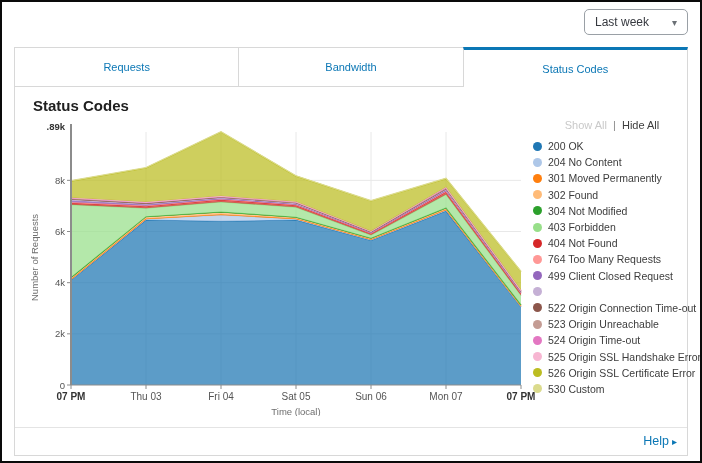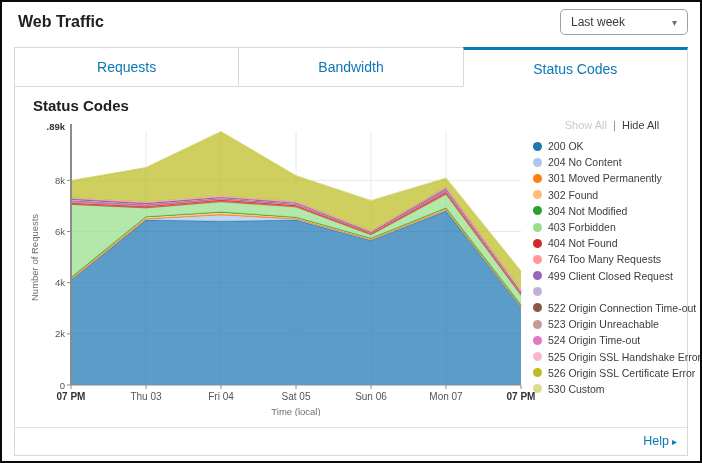--- a/index.html
+++ b/index.html
@@ -1,28 +1,28 @@
 <!DOCTYPE html>
 <html><head>
 <meta charset="utf-8">
 <style>
   html,body{margin:0;padding:0;background:#fff;font-family:"Liberation Sans",sans-serif;}
   .frame{position:relative;width:698px;height:459px;border:2px solid #0a0a0a;background:#fff;overflow:hidden;}
   
   .page-title{position:absolute;left:16px;top:11px;margin:0;font-size:16px;font-weight:700;color:#202020;}
-  .range-select{position:absolute;right:12px;top:7px;width:128px;height:26px;border:1px solid #9aa0a6;border-radius:5px;
+  .range-select{position:absolute;right:12px;top:7px;width:104px;height:26px;border:1px solid #9aa0a6;border-radius:5px;
     display:flex;align-items:center;justify-content:space-between;padding:0 10px;box-sizing:border-box;
     font-size:12px;color:#36393f;background:#fff;cursor:pointer;}
   .range-select .caret{color:#6b7075;font-size:10px;}
   
   .tabs{position:absolute;left:12px;right:12px;top:45px;height:40px;display:flex;}
   .tab{flex:1;background:#fff;border:1px solid #d8d8d8;margin-left:-1px;display:flex;align-items:center;justify-content:center;
     box-sizing:border-box;cursor:pointer;}
   .tab:first-child{margin-left:0;}
-  .tab .tab-label{font-size:14px;color:#0b77b5;}
+  .tab .tab-label{font-size:11px;color:#0b77b5;}
   .tab.active{border-top:3px solid #0b77b5;border-bottom:none;}
   
   .panel{position:absolute;left:12px;right:12px;top:85px;bottom:5px;border:1px solid #d8d8d8;border-top:none;background:#fff;}
   .chart-heading{position:absolute;left:18px;top:10px;margin:0;font-size:15px;font-weight:700;color:#202020;}
   .ylabel{position:absolute;left:14px;top:45px;height:250px;writing-mode:vertical-rl;transform:rotate(180deg);
     font-size:9.5px;color:#6e6e6e;display:flex;align-items:center;justify-content:center;}
   .chart-svg{position:absolute;left:32px;top:27px;}
   
   .legend{position:absolute;left:518px;top:32px;width:158px;}
   .legend-controls{text-align:center;font-size:11px;color:#3d3d3d;margin-bottom:7px;white-space:nowrap;}
@@ -35,21 +35,20 @@
   
   .footer{position:absolute;left:0;right:0;bottom:0;height:27px;border-top:1px solid #e4e4e4;}
   .help-link{position:absolute;right:10px;top:6px;font-size:12.5px;color:#0b77b5;text-decoration:none;cursor:pointer;}
   .help-link .arrow{font-size:10px;margin-left:3px;}
 </style>
 </head>
 <body>
 
 <div class="frame">
 
-  <h1 class="page-title">Web Traffic</h1>
 
   <div class="range-select">
     <span>Last week</span>
     <span class="caret">▾</span>
   </div>
 
   <div class="tabs">
       <div class="tab">
         <span class="tab-label">Requests</span>
       </div>

